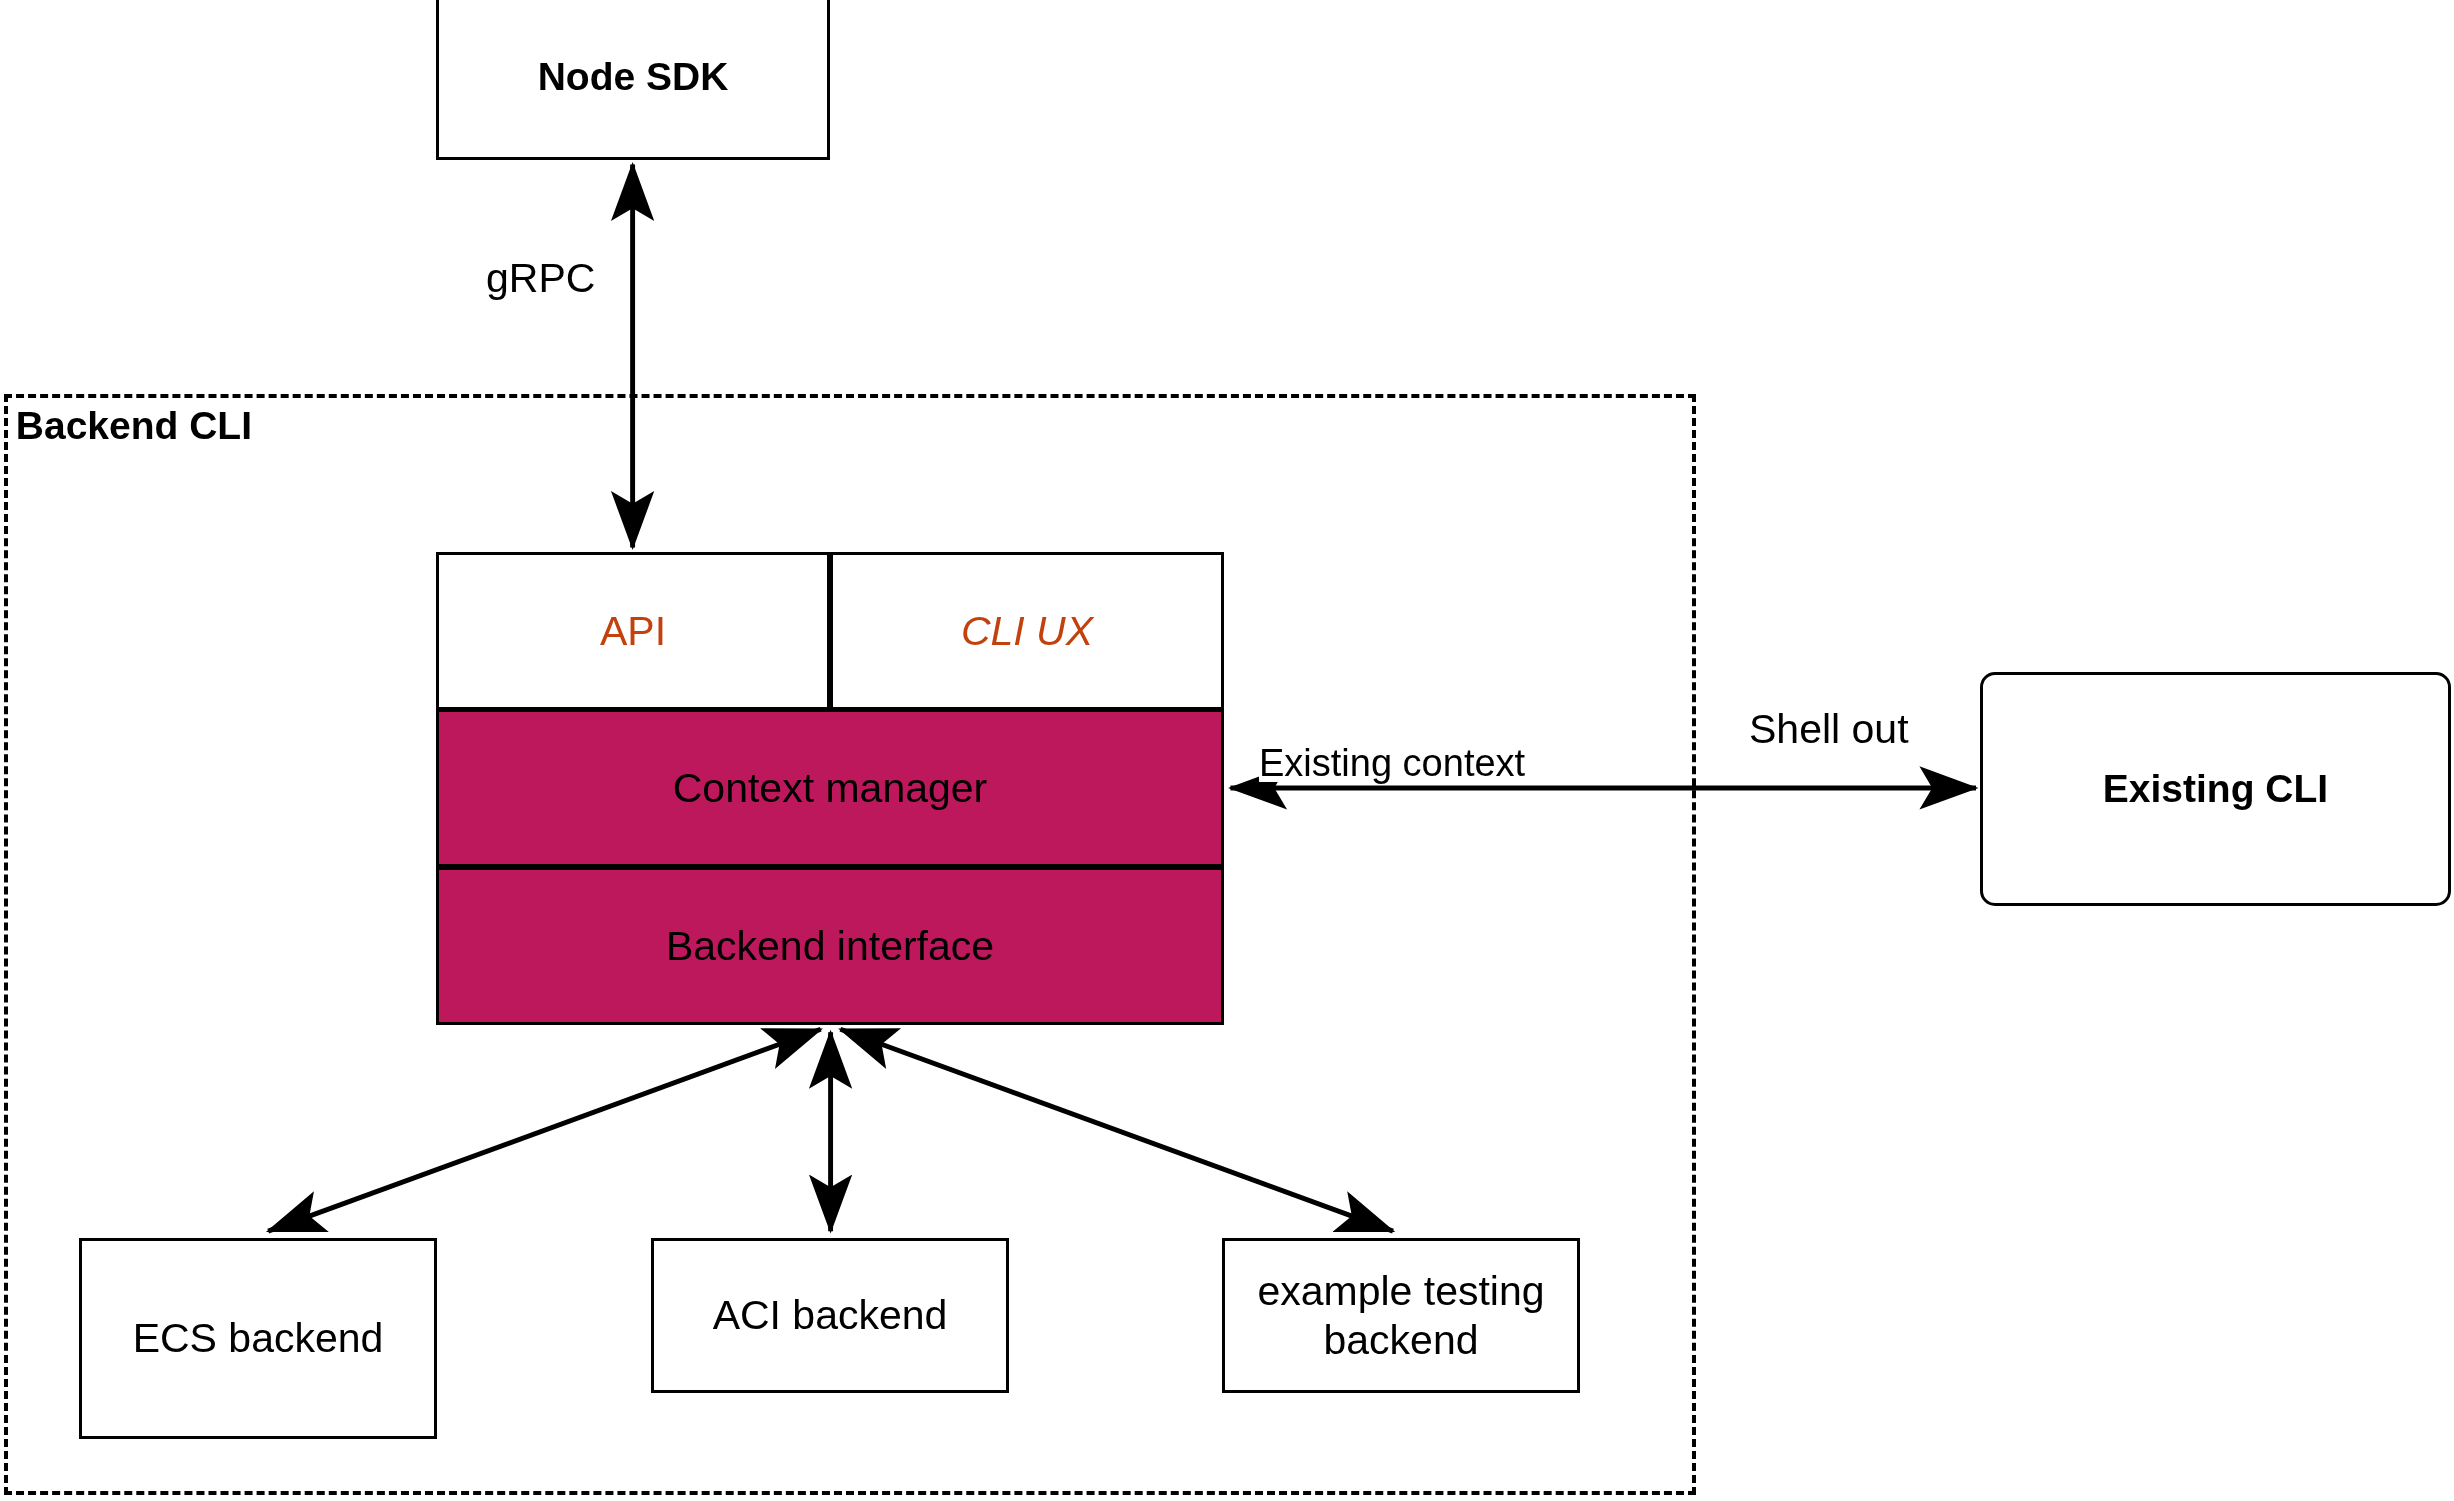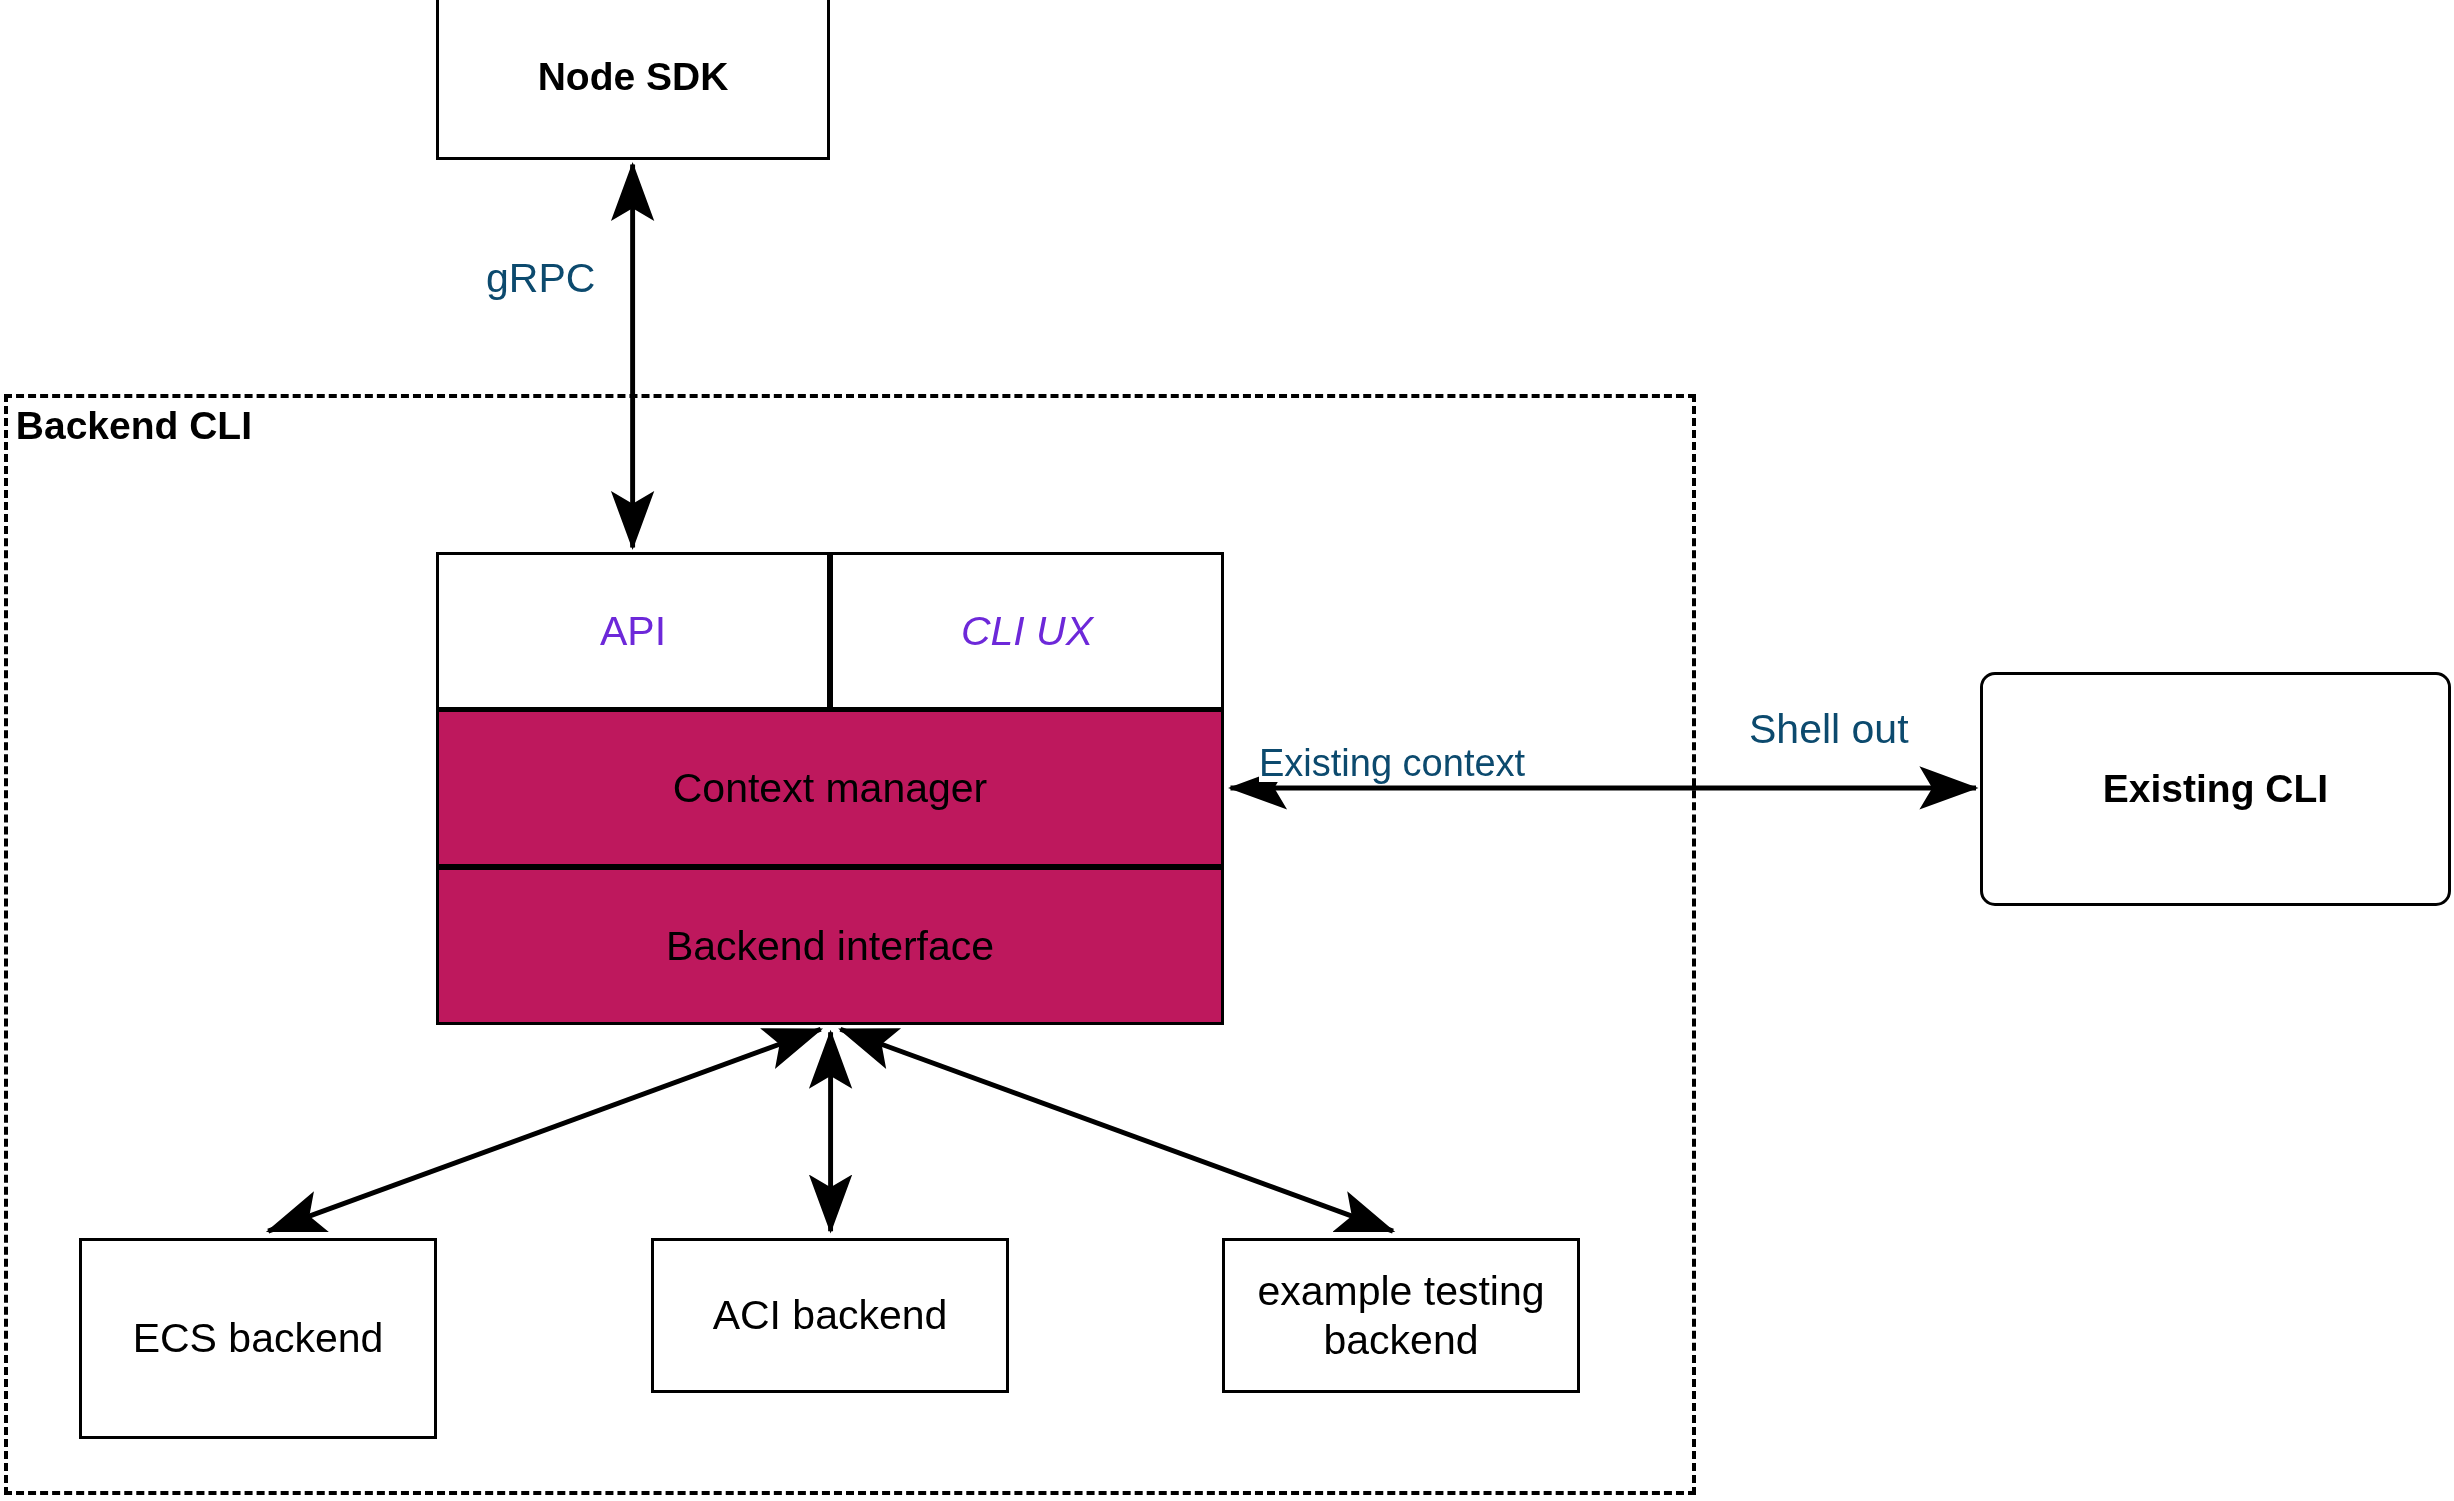--- a/index.html
+++ b/index.html
@@ -64,25 +64,25 @@
     color: #000000;
   }
   .stack-cell {
     position: absolute;
     box-sizing: border-box;
     border: 3.9px solid #000000;
     background: #ffffff;
     display: flex;
     align-items: center;
     justify-content: center;
-    color: #6d28d9;
+    color: #c2410c;
   }
   .edge-label {
     position: absolute;
-    color: #0c4a6e;
+    color: #000000;
     background: #ffffff;
     white-space: nowrap;
     line-height: 1;
   }
 </style>
 </head>
 <body>
 
 <div id="canvas">
 

